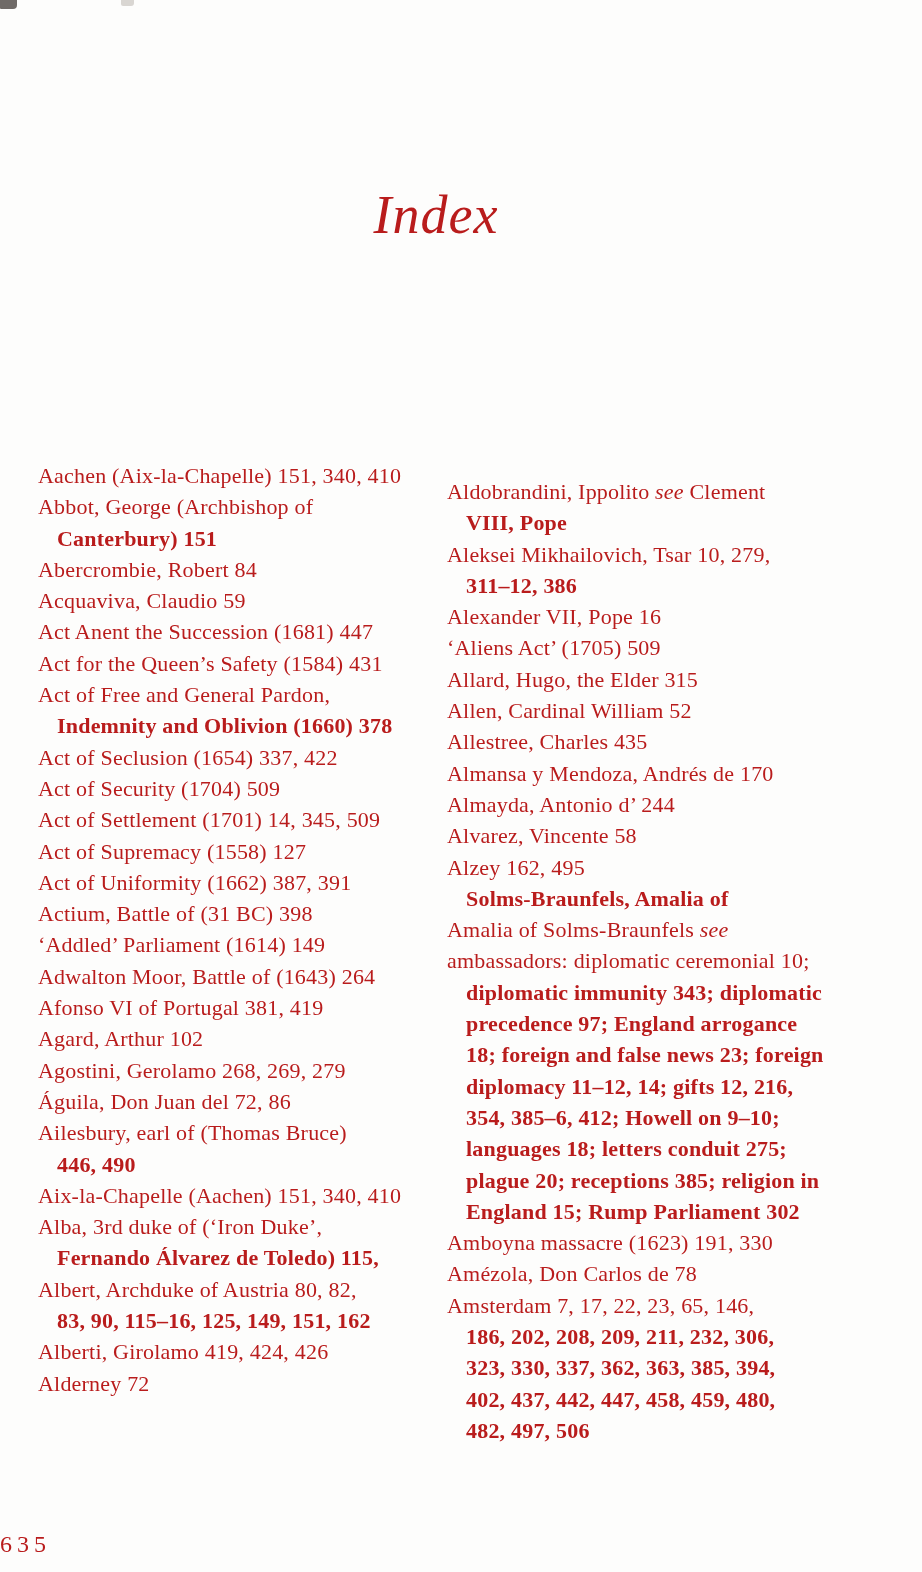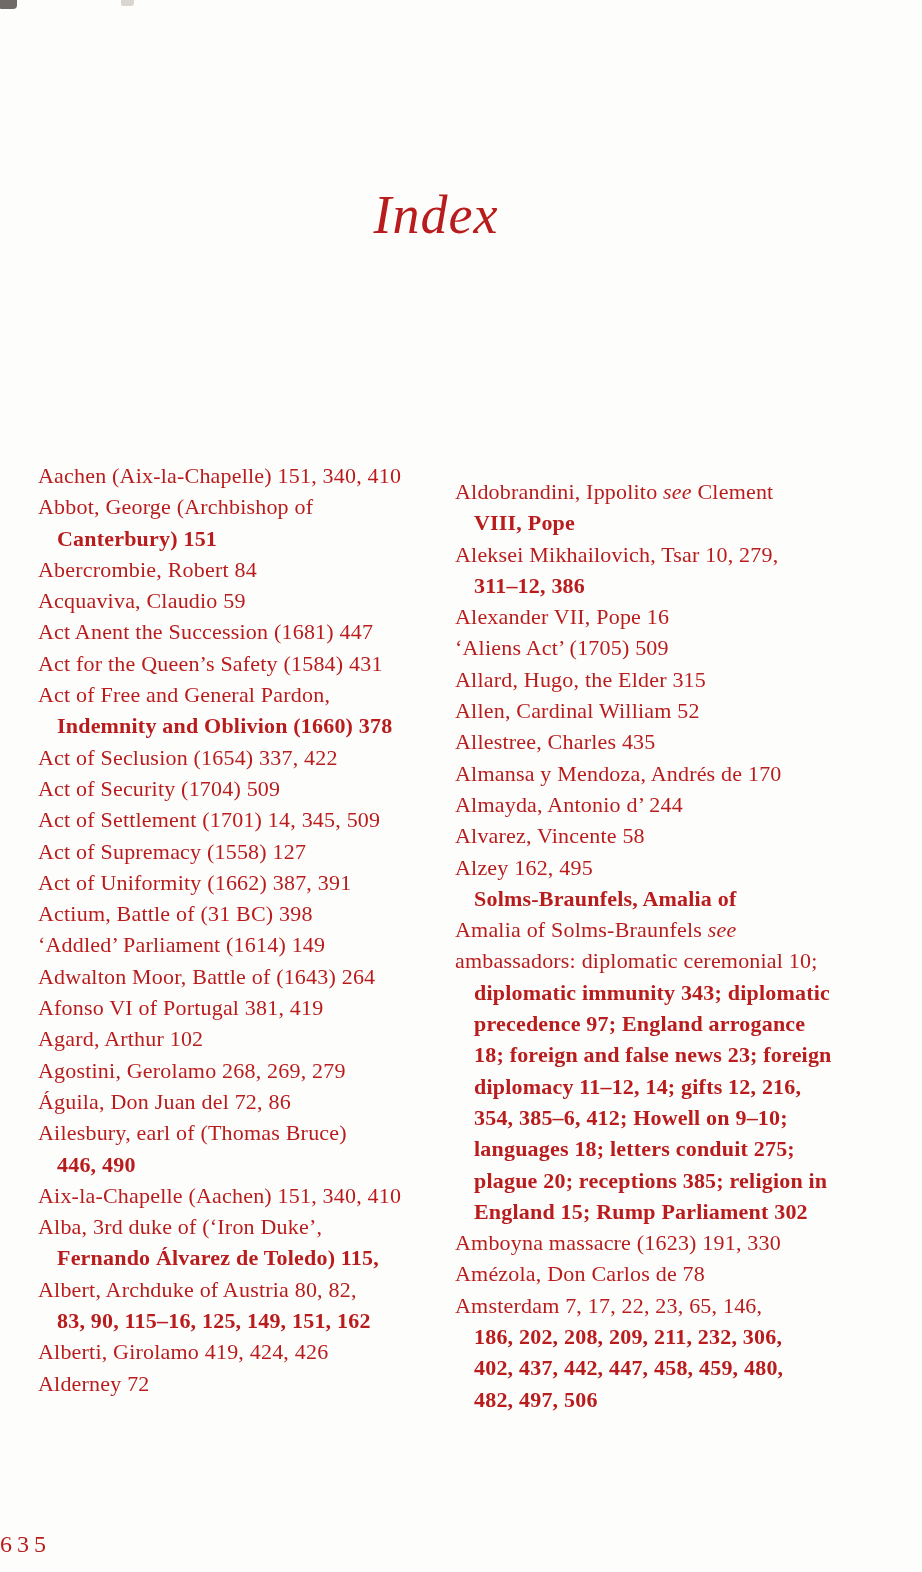--- a/index.html
+++ b/index.html
@@ -43,21 +43,21 @@
     font-style: italic;
     font-weight: normal;
     letter-spacing: 1px;
     margin: 0;
   }
   .columns {
     position: absolute;
     top: 460px;
     left: 38px;
     display: flex;
-    gap: 16px;
+    gap: 8px;
     font-size: 22px;
     line-height: 31.3px;
     letter-spacing: 0.2px;
   }
   .col {
     display: block;
   }
   .col-left  { width: 401px; }
   .col-right { width: 440px; margin-top: 16px; }
   .entry .line { white-space: nowrap; }
@@ -219,20 +219,21 @@
         </div>
         <div class="entry">
           <div class="line"><span>Amboyna massacre (1623) 191, 330</span></div>
         </div>
         <div class="entry">
           <div class="line"><span>Amézola, Don Carlos de 78</span></div>
         </div>
         <div class="entry">
           <div class="line"><span>Amsterdam 7, 17, 22, 23, 65, 146,</span></div>
           <div class="line cont"><span>186, 202, 208, 209, 211, 232, 306,</span></div>
+          <div class="line cont"><span>323, 330, 337, 362, 363, 385, 394,</span></div>
           <div class="line cont"><span>402, 437, 442, 447, 458, 459, 480,</span></div>
           <div class="line cont"><span>482, 497, 506</span></div>
         </div>
       </div>
   </div>
 
   <div class="folio">635</div>
 </div>
 
 </body></html>

